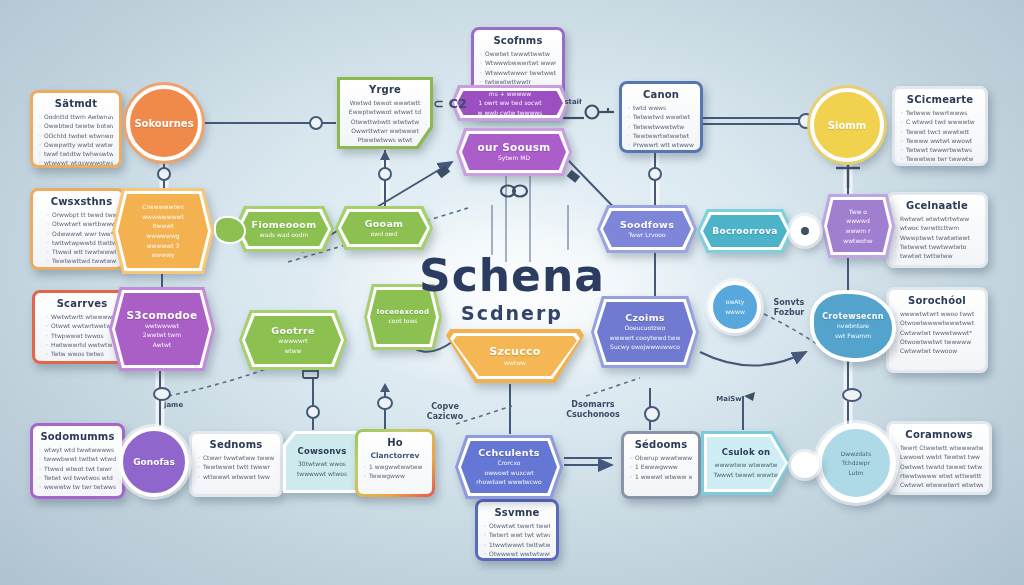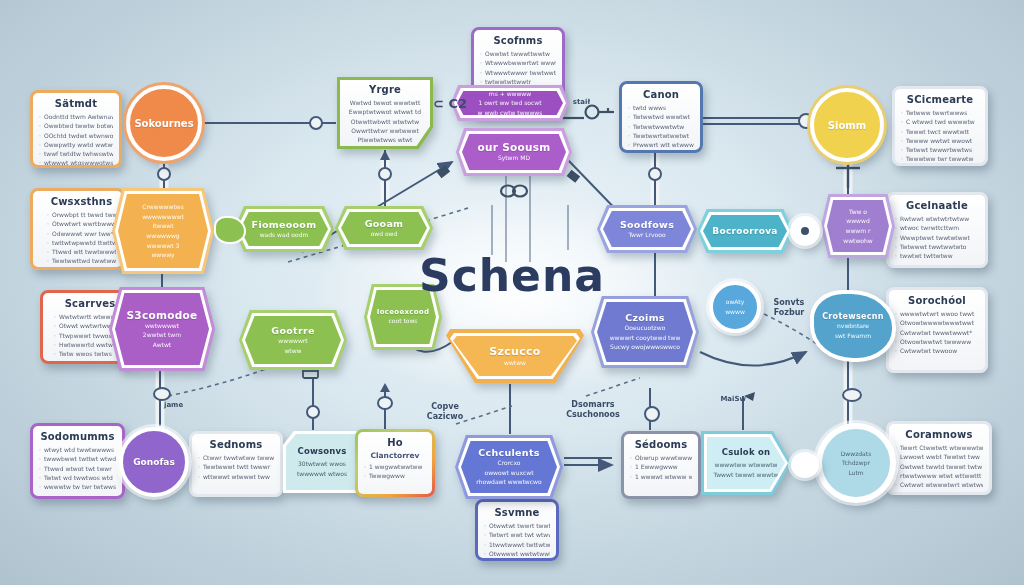--- a/index.html
+++ b/index.html
@@ -45,21 +45,21 @@
   .hex-title{font-weight:bold;color:#fff;font-size:10.5px;letter-spacing:.3px;text-shadow:0 1px 1px rgba(0,0,0,.18);}
   .hline{font-size:6px;color:#ffffff;line-height:1.6;opacity:.95;white-space:nowrap;}
   .dline{font-size:6px;color:#4a6372;line-height:1.6;white-space:nowrap;}
   
   .circle{position:absolute;border-radius:50%;display:flex;flex-direction:column;align-items:center;justify-content:center;
     text-align:center;border:4px solid #ffffff;box-sizing:border-box;
     box-shadow:0 0 0 3px rgba(255,255,255,.55),4px 6px 8px rgba(40,60,80,.30);}
   .circ-label{font-weight:bold;color:#fff;font-size:10px;text-shadow:0 1px 1px rgba(0,0,0,.15);}
   
   .lab{position:absolute;font-weight:bold;color:#3a4d68;font-size:8px;text-align:center;line-height:1.25;z-index:6;}
-  .lab-sm{font-size:7px;text-align:right;}
+  .lab-sm{font-size:7px;}
   .glow{position:absolute;border-radius:50%;background:radial-gradient(ellipse,rgba(255,255,255,.95) 0%,rgba(255,255,255,0) 70%);}
   #big-title{position:absolute;left:392px;top:254px;width:240px;text-align:center;z-index:5;}
   #big-title .t1{font-size:44px;font-weight:bold;color:#2c3c60;letter-spacing:1px;line-height:1;}
   #big-title .t2{font-size:19px;font-weight:bold;color:#33446b;letter-spacing:2px;margin-top:4px;}
   svg.wires{position:absolute;left:0;top:0;z-index:1;}
   .z2{z-index:2;} .z3{z-index:3;}
 </style>
 </head>
 <body>
 
@@ -157,20 +157,21 @@
     </g>
     <g fill="#3d4f66">
       <rect x="438" y="168" width="11" height="8" transform="rotate(-38 443 172)"></rect>
       <rect x="568" y="172" width="11" height="8" transform="rotate(38 573 176)"></rect>
       <path d="M744,396 l11,-4 -2,9 z"></path>
     </g>
   </svg>
 
   <div id="big-title">
     <div class="t1">Schena</div>
+    <div class="t2">Scdnerp</div>
   </div>
 
   <div class="card bc-orange z2" style="left:30px;top:90px;width:92px;height:78px;">
     <div class="card-title">Sätmdt</div>
     <div>
         <div class="line">Oodnttd ttwm Awtwnaws</div>
         <div class="line">Owwbtwd twwtw botwwa</div>
         <div class="line">OOchtd twdwt wtwnwooe</div>
         <div class="line">Owwpwtty wwtd wwtwws</div>
         <div class="line">twwf twtdtw twhwswtw</div>
@@ -181,21 +182,21 @@
     <div class="card-title">Cwsxsthns</div>
     <div>
         <div class="line">Orwwbpt tt twwd twws</div>
         <div class="line">Otwwtwrt wwrtbwwwwt</div>
         <div class="line">Odwwwwt wwr tww*</div>
         <div class="line">twttwtwpwwtd ttwttws</div>
         <div class="line">Ttwwd wtt twwtwwwtw</div>
         <div class="line">Twwtwwttwd twwtwws</div>
       </div>
   </div>
-  <div class="card bc-red z2" style="left:40px;top:290px;width:95px;height:74px;padding-left:11px;">
+  <div class="card bc-red z2" style="left:32px;top:290px;width:95px;height:74px;padding-left:11px;">
     <div class="card-title">Scarrves</div>
     <div>
         <div class="line">Wwtwtwrtt wtwwwwwt</div>
         <div class="line">Otwwt wwtwrtwwtwt</div>
         <div class="line">Ttwpwwwt twwos</div>
         <div class="line">Hwtwwwrtd wwtwtw</div>
         <div class="line">Twtw wwos twtws</div>
       </div>
   </div>
   <div class="card bc-purple z2" style="left:30px;top:423px;width:95px;height:76px;">

